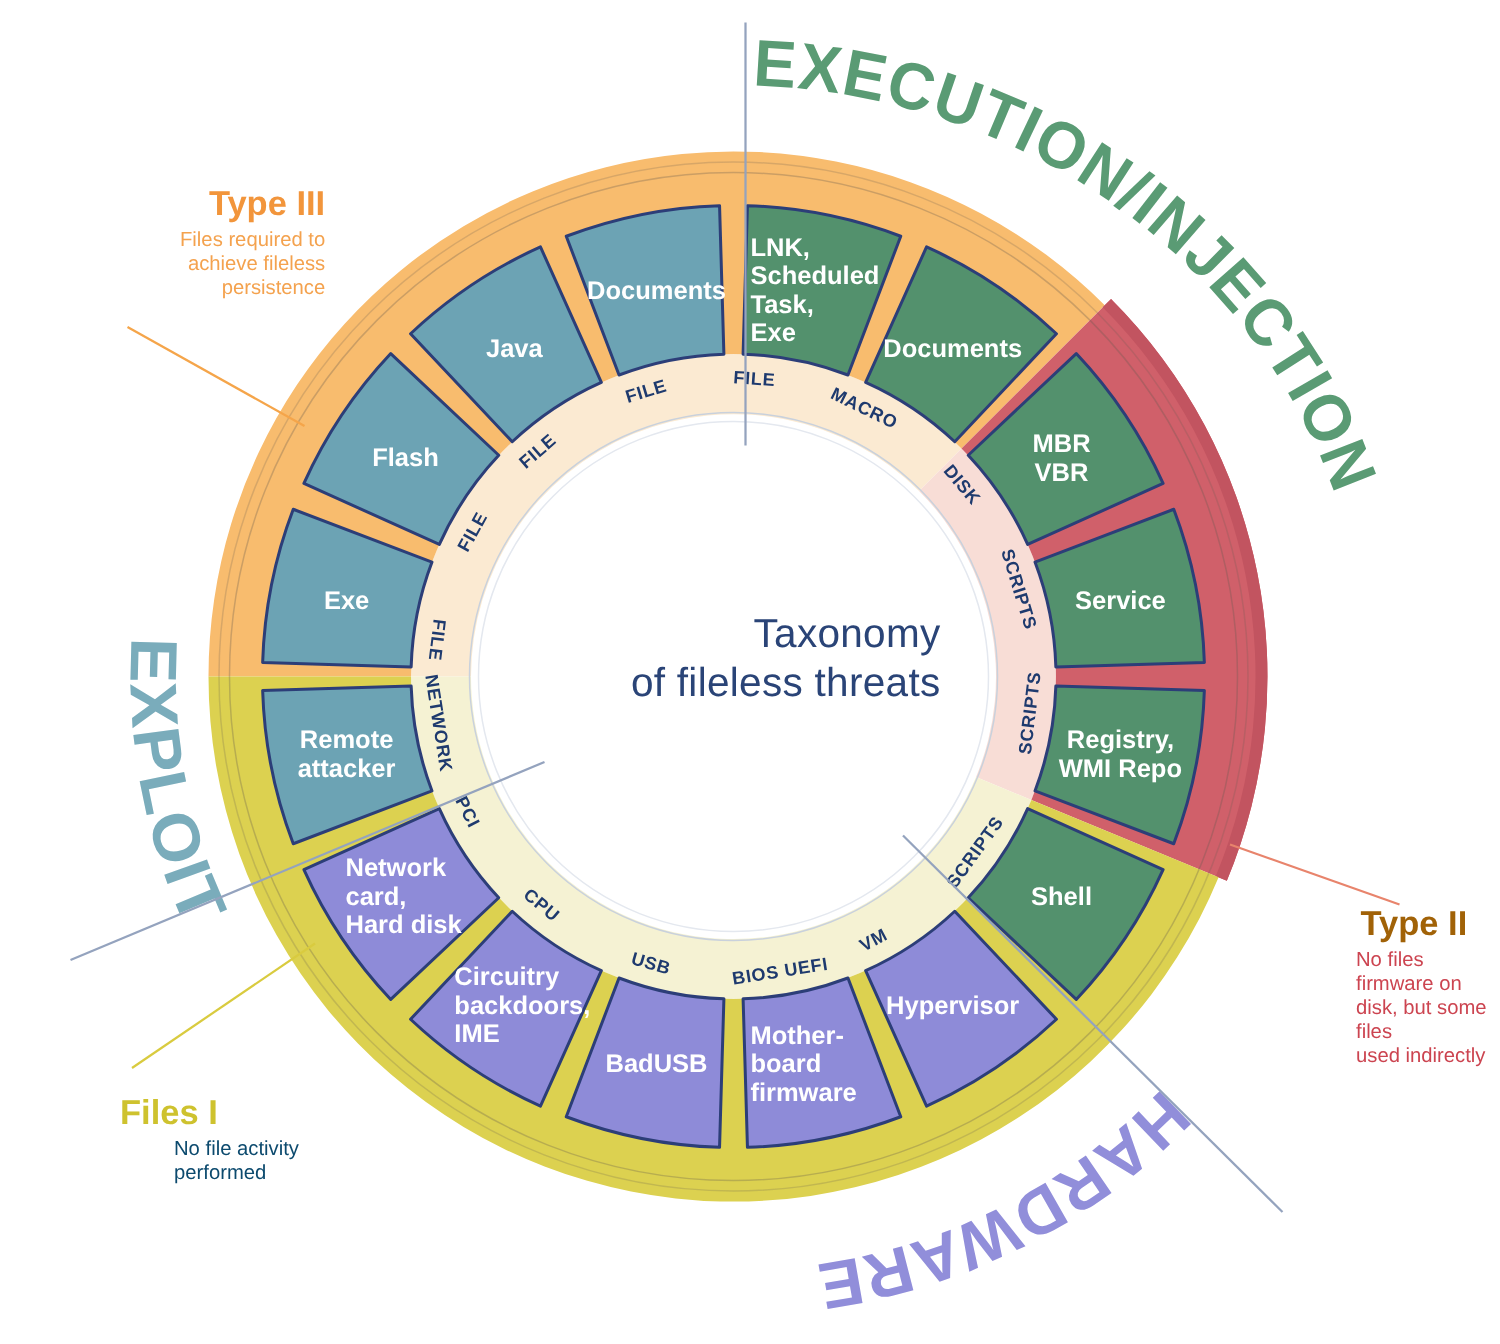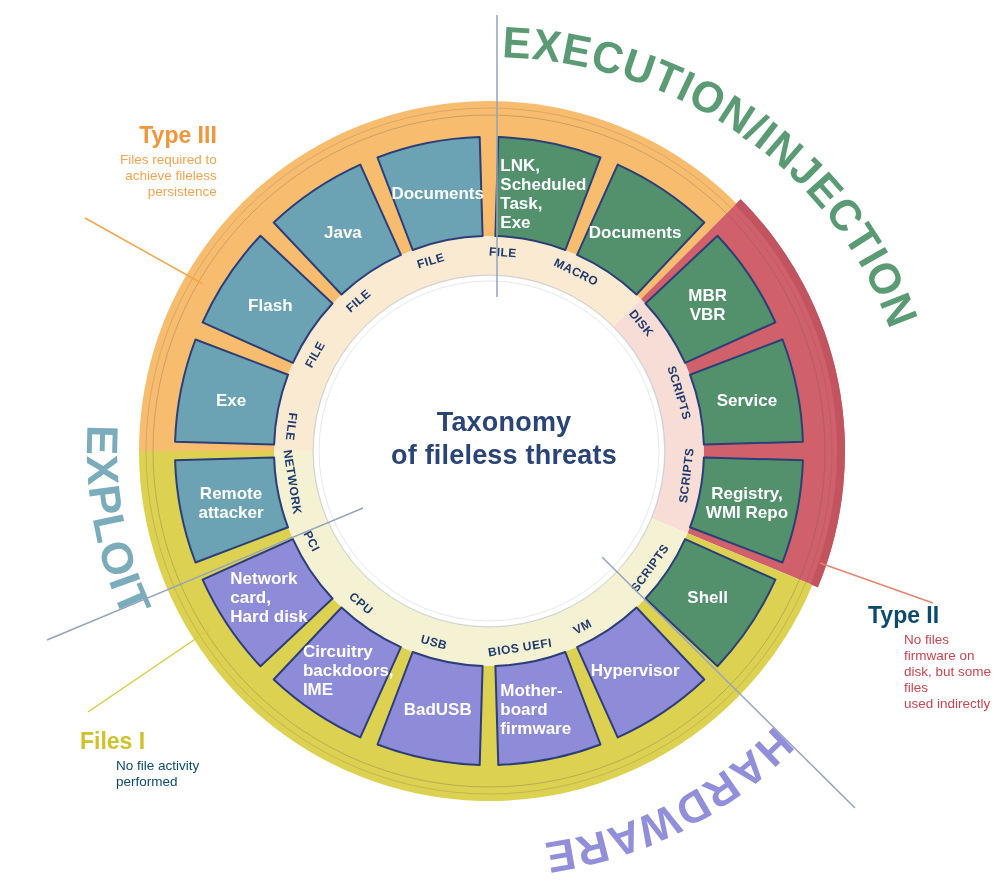--- a/index.html
+++ b/index.html
@@ -1,20 +1,20 @@
 <!DOCTYPE html>
 <html><head>
 <meta charset="utf-8">
 <style>
   html,body{margin:0;padding:0;background:#ffffff;}
   .stage{position:relative;width:1000px;height:896px;background:#ffffff;overflow:hidden;
          font-family:"Liberation Sans",sans-serif;}
   svg{position:absolute;left:0;top:0;}
-  .center-title{position:absolute;left:354px;top:406px;width:300px;text-align:center;
-    font-size:27px;line-height:33px;font-weight:700;letter-spacing:0.2px;
+  .center-title{position:absolute;left:327px;top:406px;width:300px;text-align:right;
+    font-size:27px;line-height:33px;font-weight:400;letter-spacing:0.2px;
     color:#2A4477;white-space:pre-line;}
   .callout{position:absolute;}
   .callout-title{font-size:23px;font-weight:600;line-height:26px;}
   .callout-desc{font-size:13.5px;line-height:16px;margin-top:4px;white-space:pre-line;font-weight:400;margin-left:36px;}
 </style>
 </head>
 <body>
 
 <div class="stage">
 
@@ -98,21 +98,21 @@
 of fileless threats</div>
 
   <div class="callout" id="callout-type-iii" style="left: 84px; top: 122px; text-align: right;">
     <div class="callout-title" style="color: rgb(242, 149, 59);">Type III</div>
     <div class="callout-desc" style="color: rgb(244, 162, 78);">Files required to
 achieve fileless
 persistence</div>
   </div>
 
   <div class="callout" id="callout-type-ii" style="left: 868px; top: 602px;">
-    <div class="callout-title" style="color: #0c4a6e;">Type II</div>
+    <div class="callout-title" style="color: #a16207; margin-left: 39px;">Type II</div>
     <div class="callout-desc" style="color: rgb(204, 68, 80);">No files firmware on
 disk, but some files
 used indirectly</div>
   </div>
 
   <div class="callout" id="callout-type-i" style="left: 80px; top: 728px;">
     <div class="callout-title" style="color: rgb(206, 194, 46);">Files I</div>
     <div class="callout-desc" style="color: #0c4a6e;">No file activity
 performed</div>
   </div>

